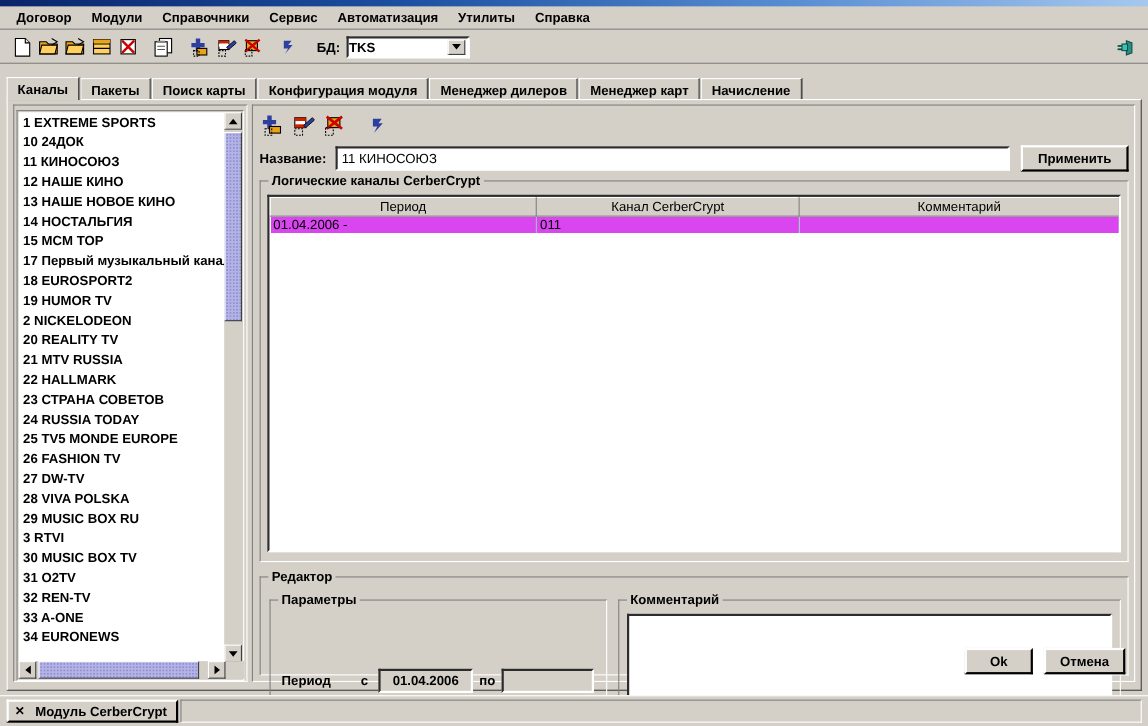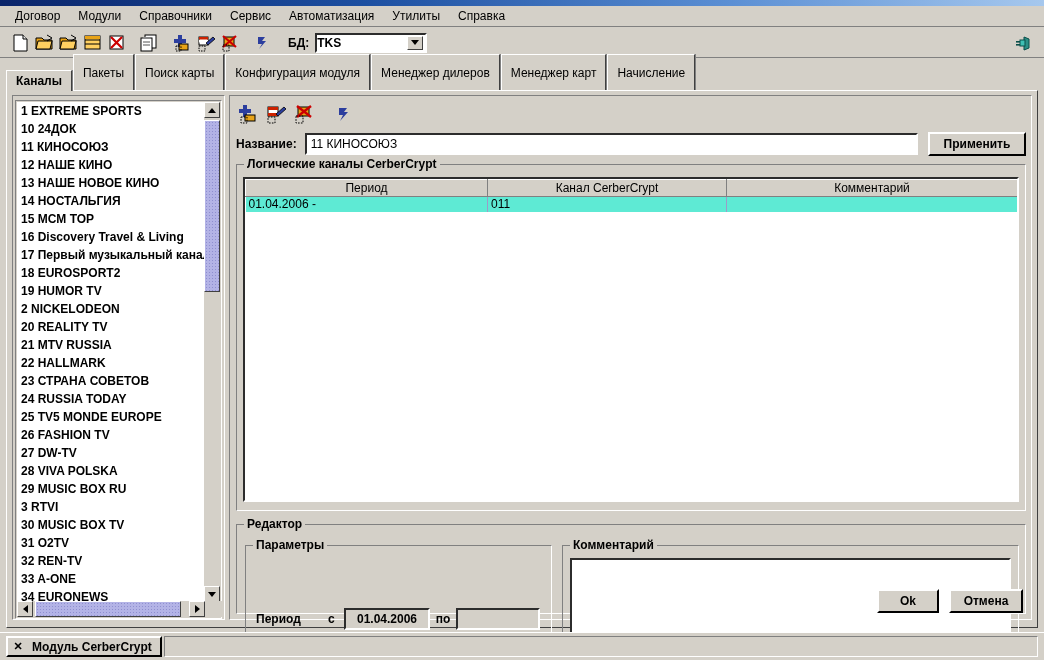--- a/index.html
+++ b/index.html
@@ -26,21 +26,21 @@
 
   
   .menubar {
     position: absolute; left: 0; top: 6px; width: 1044px; height: 21px;
     background: #d4d0c8;
     border-bottom: 1px solid #808080;
     display: flex; align-items: center;
     padding-left: 6px;
   }
   .menuitem {
-    font-weight: normal; font-size: 12px;
+    font-weight: bold; font-size: 12px;
     padding: 2px 9px 2px 9px;
     white-space: nowrap;
     cursor: default;
   }
 
   
   .toolbar {
     position: absolute; left: 0; top: 28px; width: 1044px; height: 30px;
     background: #d4d0c8;
     border-bottom: 1px solid #808080;
@@ -83,28 +83,28 @@
     width: 24px; height: 24px;
     display: flex; align-items: center; justify-content: center;
   }
 
   
   .tabstrip {
     position: absolute; left: 6px; top: 70px; width: 1032px; height: 21px;
     display: flex; align-items: flex-end;
   }
   .tab {
-    height: 37px;
+    height: 20px;
     background: #d4d0c8;
     border: 1px solid;
     border-color: #fff #404040 #d4d0c8 #fff;
     border-bottom: none;
     padding: 0 9px;
     display: flex; align-items: center;
-    font-size: 12px; font-weight: normal;
+    font-size: 12px; font-weight: bold;
     white-space: nowrap;
     margin-right: 1px;
     position: relative;
     cursor: default;
     box-shadow: 1px 0 0 #808080;
   }
   .tab.active {
     height: 21px;
     background: #d4d0c8;
     border-color: #fff #404040 #d4d0c8 #fff;
@@ -269,21 +269,21 @@
     padding: 0;
   }
   table.grid td {
     height: 15px;
     font-size: 12px;
     padding: 0 0 0 3px;
     border-right: 1px solid #9c9cc8;
     white-space: nowrap;
     overflow: hidden;
   }
-  table.grid tr.sel td { background: #5eead4; }
+  table.grid tr.sel td { background: #d946ef; }
 
   #grp-editor { left: 6px; top: 428px; width: 790px; height: 90px; }
 
   #grp-params {
     left: 8px; top: 20px; width: 307px; height: 125px;
   }
   #grp-comment {
     left: 325px; top: 20px; width: 457px; height: 125px;
   }
   .commentbox {
@@ -506,21 +506,20 @@
       <div class="listinner">
 
         <div class="listbox" id="channel-list">
             <div class="listrow">1 EXTREME SPORTS</div>
             <div class="listrow">10 24ДОК</div>
             <div class="listrow">11 КИНОСОЮЗ</div>
             <div class="listrow">12 НАШЕ КИНО</div>
             <div class="listrow">13 НАШЕ НОВОЕ КИНО</div>
             <div class="listrow">14 НОСТАЛЬГИЯ</div>
             <div class="listrow">15 MCM TOP</div>
-            <div class="listrow">16 Discovery Travel &amp; Living</div>
             <div class="listrow">17 Первый музыкальный канал</div>
             <div class="listrow">18 EUROSPORT2</div>
             <div class="listrow">19 HUMOR TV</div>
             <div class="listrow">2 NICKELODEON</div>
             <div class="listrow">20 REALITY TV</div>
             <div class="listrow">21 MTV RUSSIA</div>
             <div class="listrow">22 HALLMARK</div>
             <div class="listrow">23 СТРАНА СОВЕТОВ</div>
             <div class="listrow">24 RUSSIA TODAY</div>
             <div class="listrow">25 TV5 MONDE EUROPE</div>

